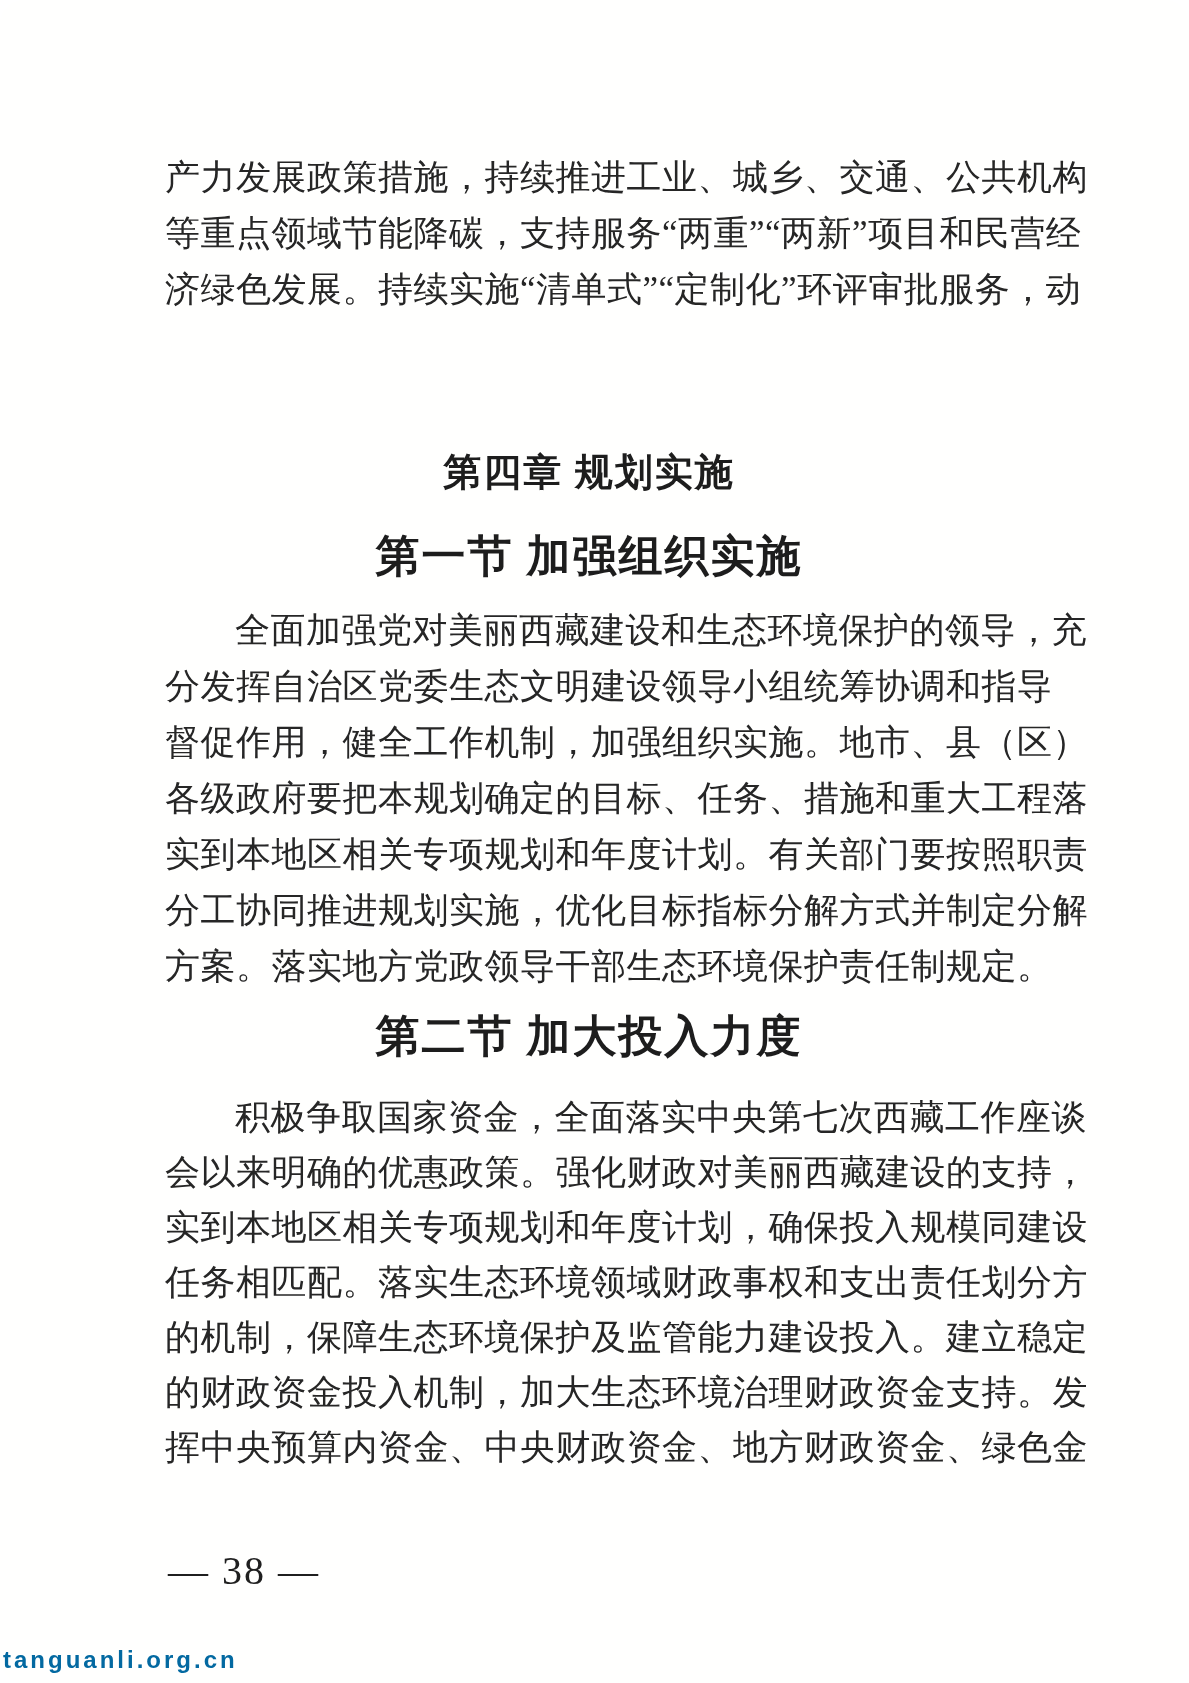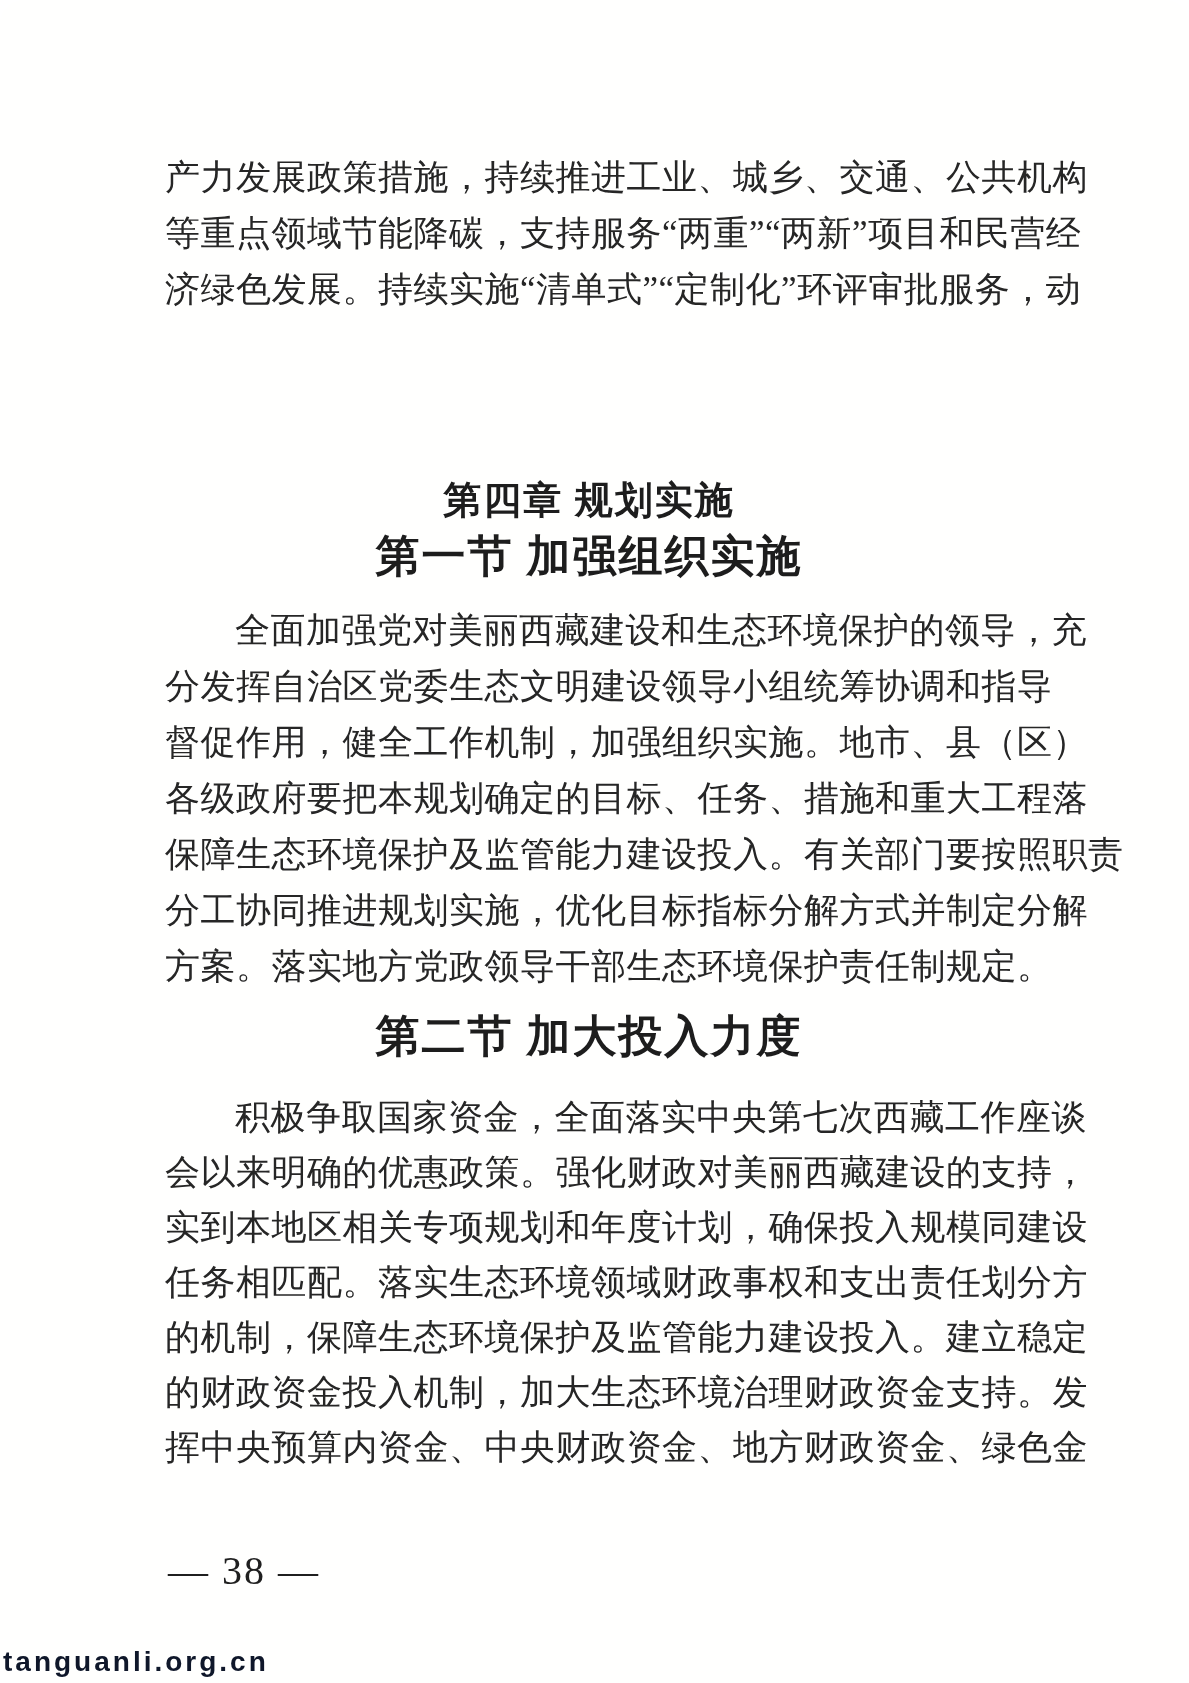--- a/index.html
+++ b/index.html
@@ -59,46 +59,46 @@
     line-height: 42px;
     color: #1f1f1f;
     letter-spacing: 2px;
   }
   .watermark {
     position: absolute;
     left: 3px;
     top: 1646px;
     font-family: "Liberation Sans", "DejaVu Sans", sans-serif;
     font-weight: bold;
-    font-size: 28px;
+    font-size: 24px;
     letter-spacing: 3px;
-    color: #0f172a;
+    color: #0369a1;
   }
 </style>
 </head>
 <body>
 
 <div class="page">
 
   <div class="column" style="top:150px">
     <div class="line">产力发展政策措施，持续推进工业、城乡、交通、公共机构</div>
     <div class="line">等重点领域节能降碳，支持服务“两重”“两新”项目和民营经</div>
     <div class="line">济绿色发展。持续实施“清单式”“定制化”环评审批服务，动</div>
   </div>
 
-  <div class="heading chapter" style="top:472px">第四章 规划实施</div>
+  <div class="heading chapter" style="top:444px">第四章 规划实施</div>
 
   <div class="heading section" style="top:529px">第一节 加强组织实施</div>
 
   <div class="column" style="top:603px">
     <div class="line indent">全面加强党对美丽西藏建设和生态环境保护的领导，充</div>
     <div class="line">分发挥自治区党委生态文明建设领导小组统筹协调和指导</div>
     <div class="line">督促作用，健全工作机制，加强组织实施。地市、县（区）</div>
     <div class="line">各级政府要把本规划确定的目标、任务、措施和重大工程落</div>
-    <div class="line">保障生态环境保护及监管能力建设投入。有关部门要按照职责</div>
+    <div class="line">实到本地区相关专项规划和年度计划。有关部门要按照职责</div>
     <div class="line">分工协同推进规划实施，优化目标指标分解方式并制定分解</div>
     <div class="line end">方案。落实地方党政领导干部生态环境保护责任制规定。</div>
   </div>
 
   <div class="heading section" style="top:1009px">第二节 加大投入力度</div>
 
   <div class="column tight" style="top:1090px">
     <div class="line indent">积极争取国家资金，全面落实中央第七次西藏工作座谈</div>
     <div class="line">会以来明确的优惠政策。强化财政对美丽西藏建设的支持，</div>
     <div class="line">实到本地区相关专项规划和年度计划，确保投入规模同建设</div>

